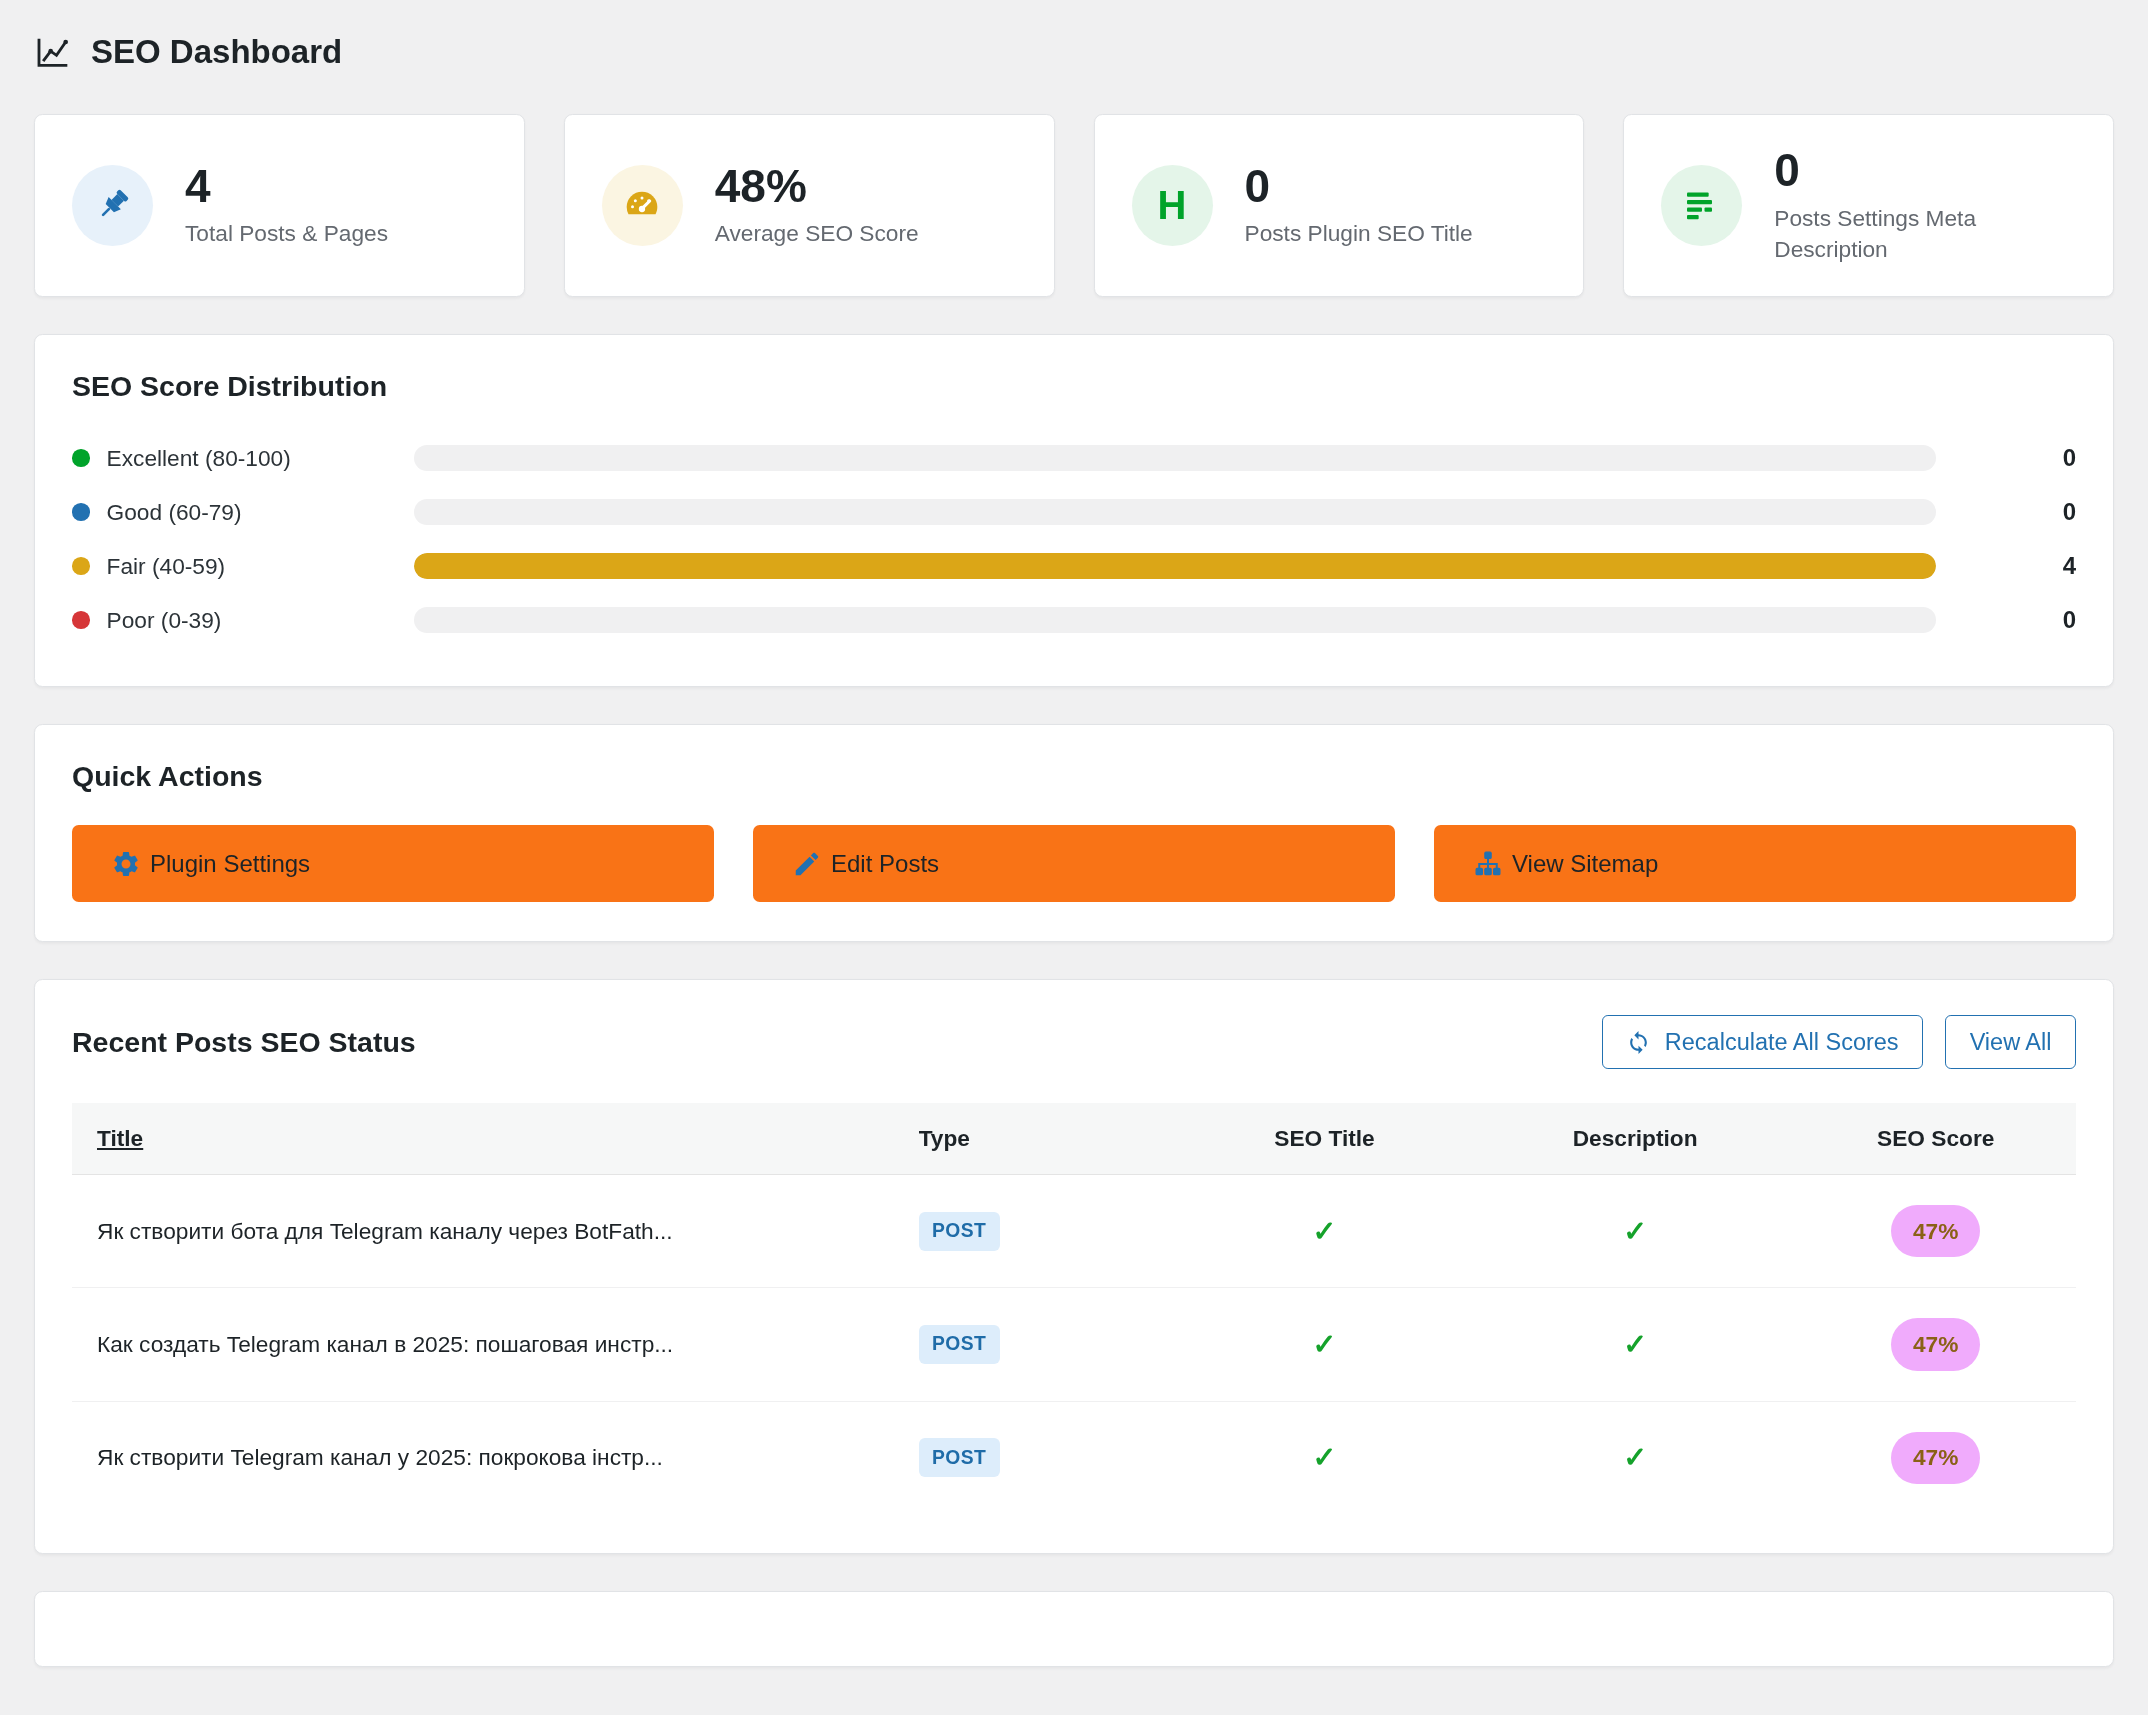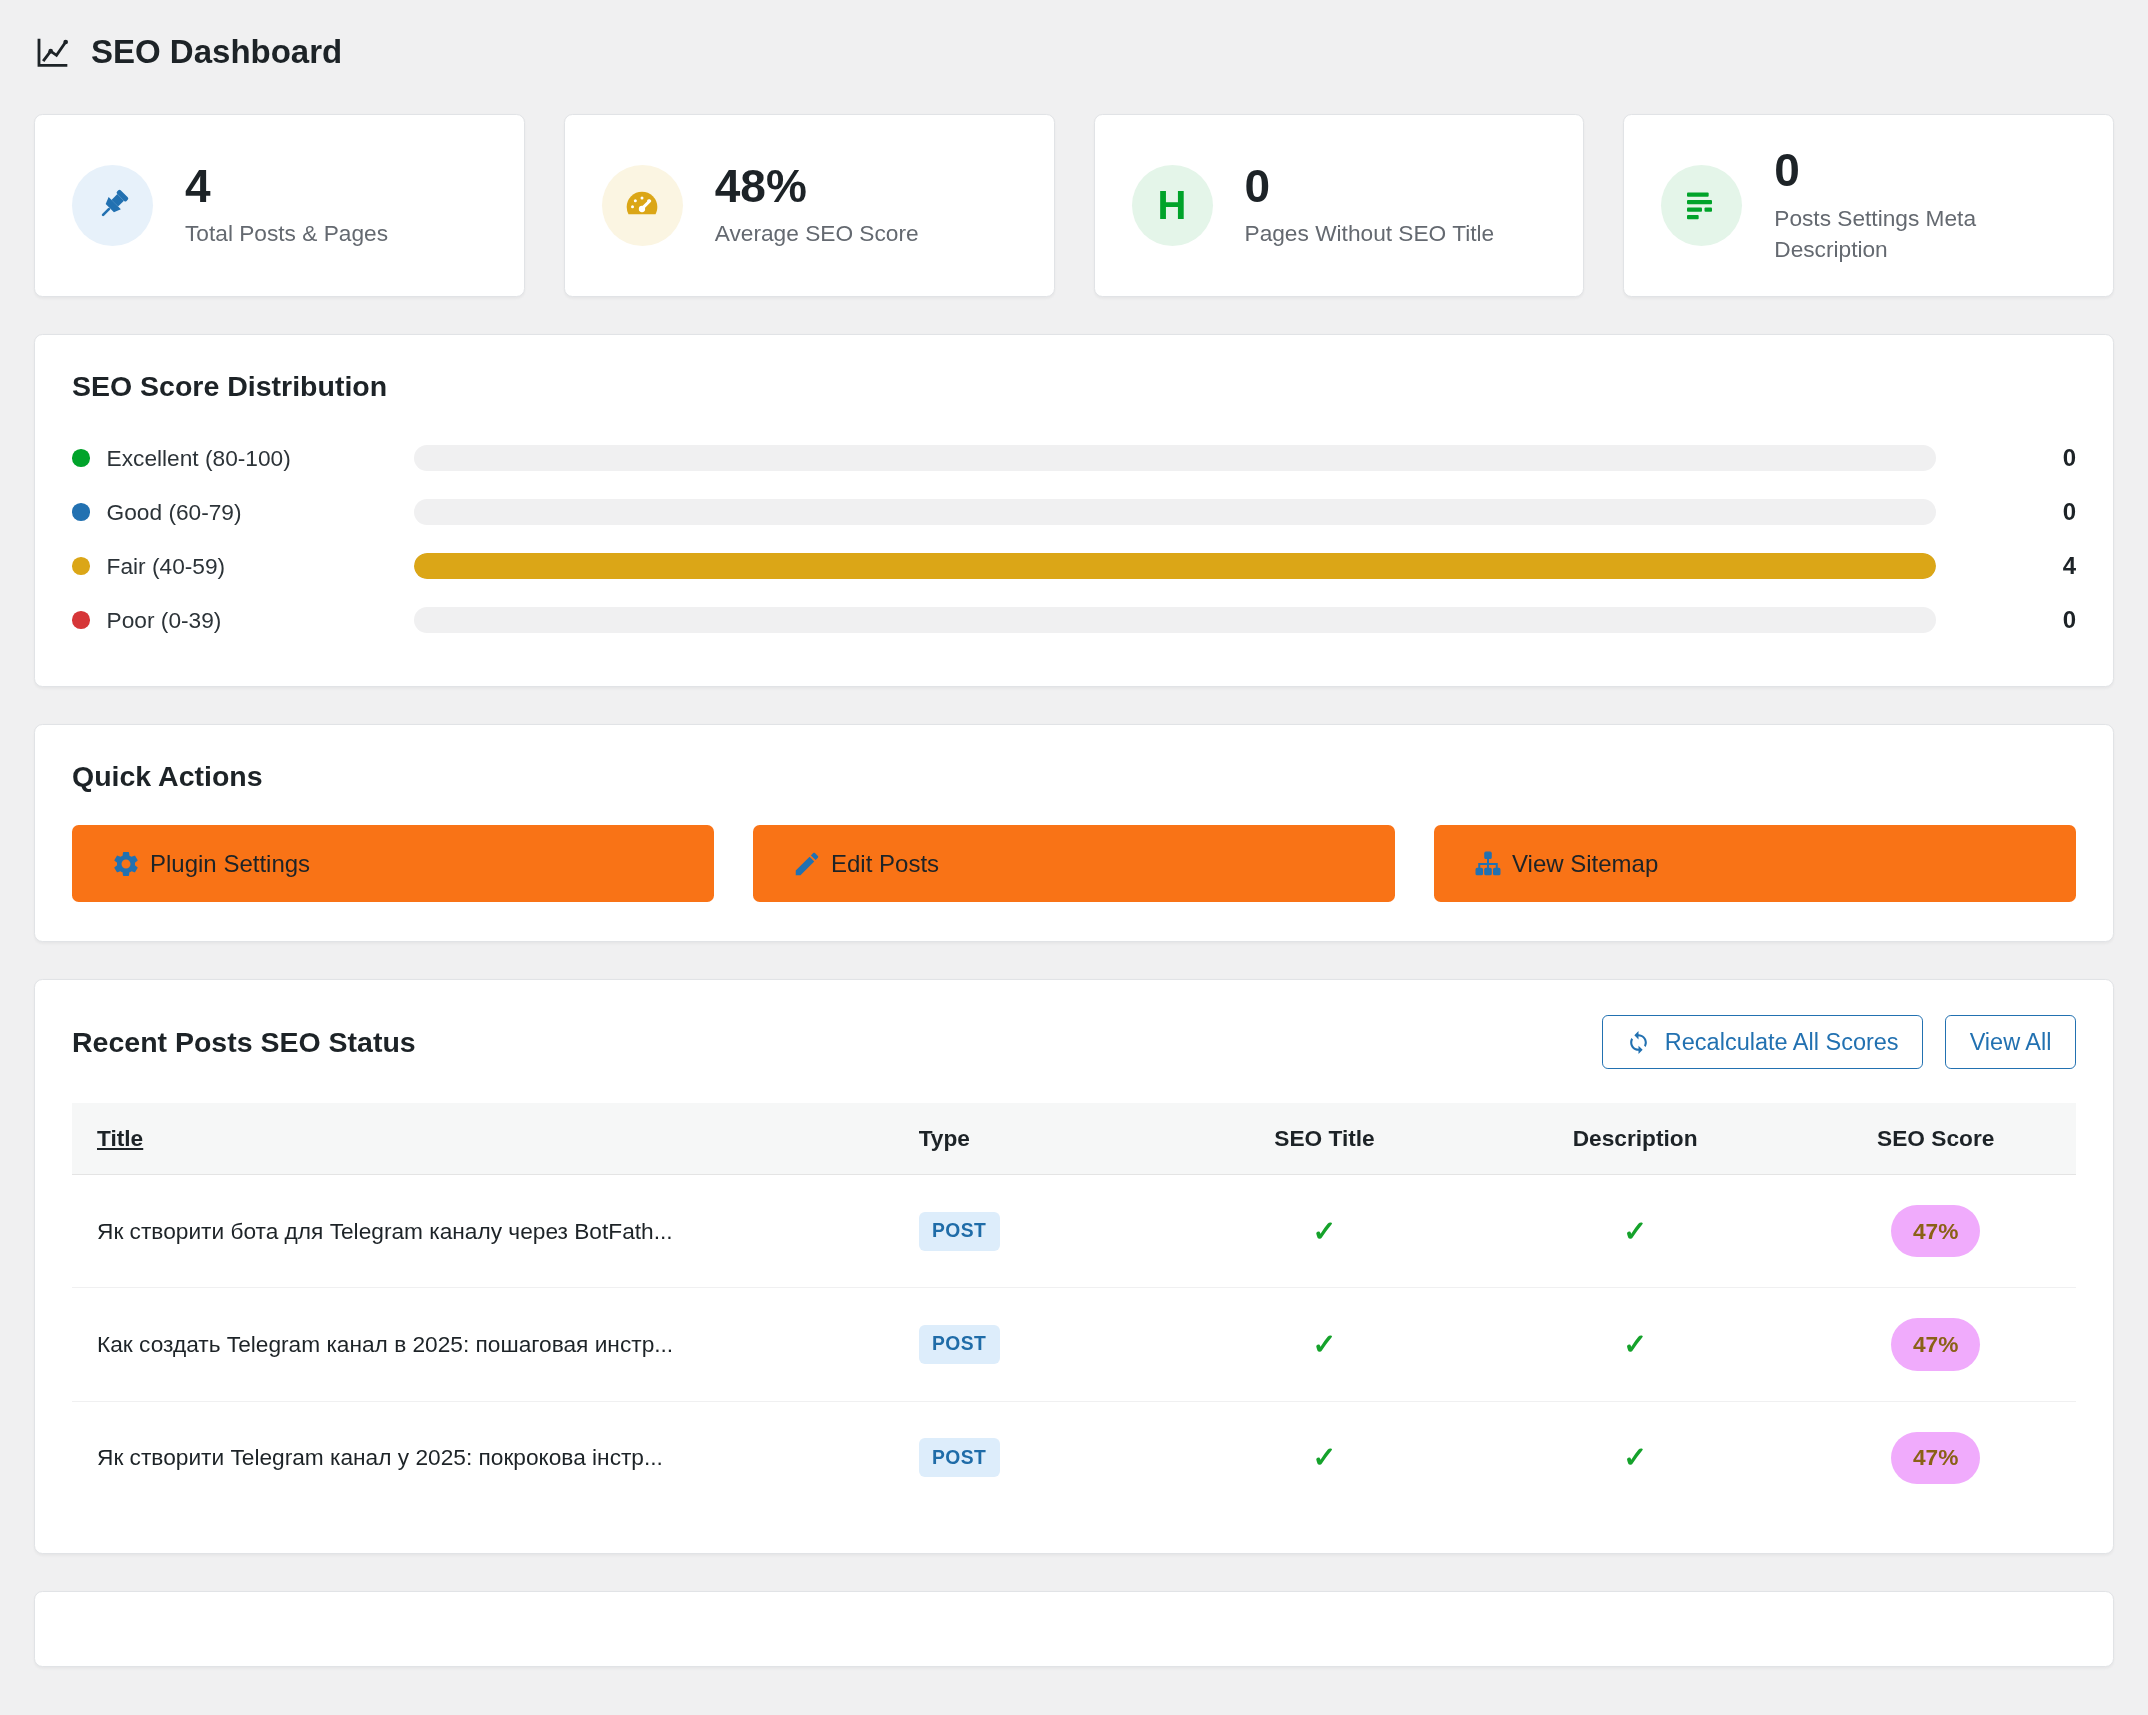--- a/index.html
+++ b/index.html
@@ -150,21 +150,21 @@
         <div class="stat-label">Average SEO Score</div>
       </div>
     </div>
 
     <div class="card stat-card">
       <div class="stat-icon" style="background: rgb(228, 245, 233);">
         <span class="hletter">H</span>
       </div>
       <div>
         <div class="stat-value">0</div>
-        <div class="stat-label">Pages Without SEO Title</div>
+        <div class="stat-label">Posts Plugin SEO Title</div>
       </div>
     </div>
 
     <div class="card stat-card">
       <div class="stat-icon" style="background: rgb(228, 245, 233);">
         <svg viewBox="0 0 24 24" fill="#00a32a">
           <rect x="3" y="4.5" width="13" height="2.6" rx="0.6"></rect>
           <rect x="3" y="9" width="15" height="2.6" rx="0.6"></rect>
           <rect x="3" y="13.5" width="9" height="2.6" rx="0.6"></rect>
           <rect x="13.5" y="13.5" width="4.5" height="2.6" rx="0.6"></rect>

